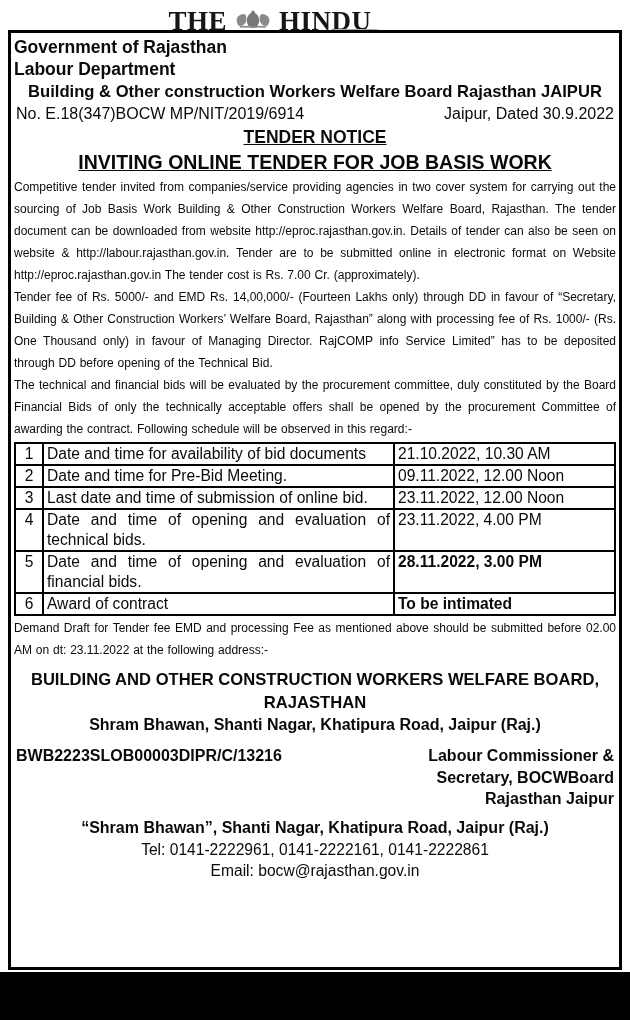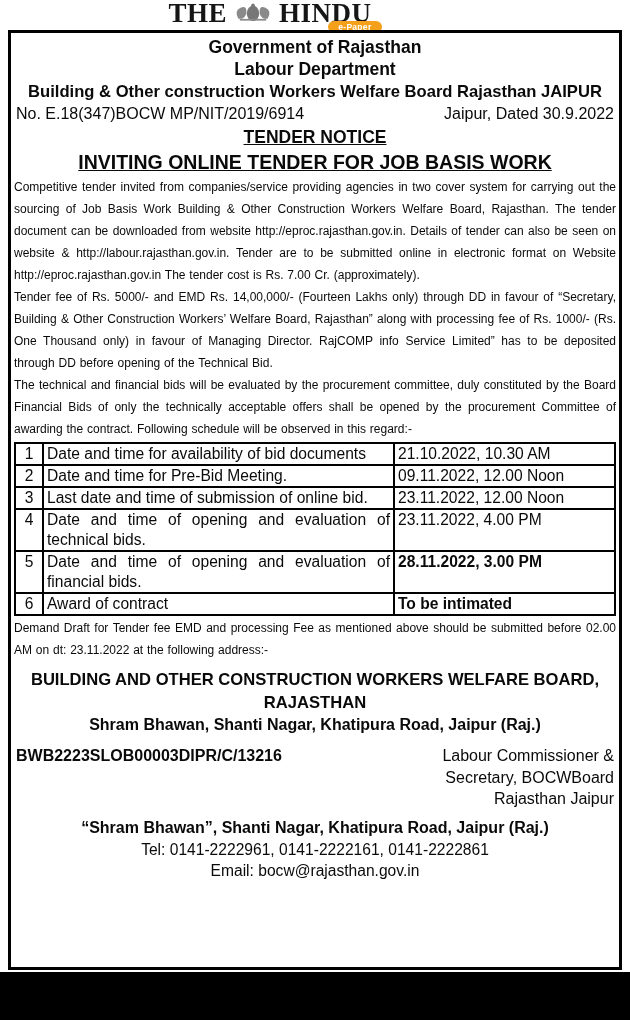--- a/index.html
+++ b/index.html
@@ -18,22 +18,22 @@
   .masthead {
     height: 30px;
     display: flex;
     justify-content: center;
     align-items: flex-start;
   }
   .brand {
     position: relative;
     left: -45px;
     display: flex;
-    align-items: center;
-    margin-top: 1px;
+    align-items: flex-start;
+    margin-top: 9px;
     cursor: pointer;
   }
   .brand-word {
     font-family: "Liberation Serif", "DejaVu Serif", serif;
     font-weight: bold;
     font-size: 27px;
     line-height: 24px;
     letter-spacing: 0.5px;
     color: #161616;
   }
@@ -56,21 +56,21 @@
     position: absolute;
     top: 30px;
     left: 8px;
     width: 614px;
     height: 940px;
     border: 3px solid #000;
     background: #fff;
     padding: 3px 3px 0 3px;
     overflow: hidden;
   }
-  .org1, .org2 { font-size: 17.5px; font-weight: bold; line-height: 22px; text-align: center; }
+  .org1, .org2 { font-size: 17.5px; font-weight: bold; line-height: 22px; }
   .org3 { font-size: 16.6px; font-weight: bold; line-height: 23px; text-align: center; }
   .ref-row {
     display: flex;
     justify-content: space-between;
     font-size: 16px;
     line-height: 22px;
     padding: 0 2px;
   }
   .title {
     font-size: 17.5px;
@@ -132,21 +132,21 @@
   }
   .sign-left {
     display: flex;
     justify-content: space-between;
     font-weight: bold;
     font-size: 16px;
     line-height: 21px;
   }
   .sign-right {
     text-align: right;
-    font-weight: normal;
+    font-weight: bold;
     font-size: 16px;
     line-height: 21.5px;
   }
   .footer-addr {
     font-size: 16px;
     font-weight: bold;
     text-align: center;
     line-height: 22px;
     margin-top: 7px;
   }

